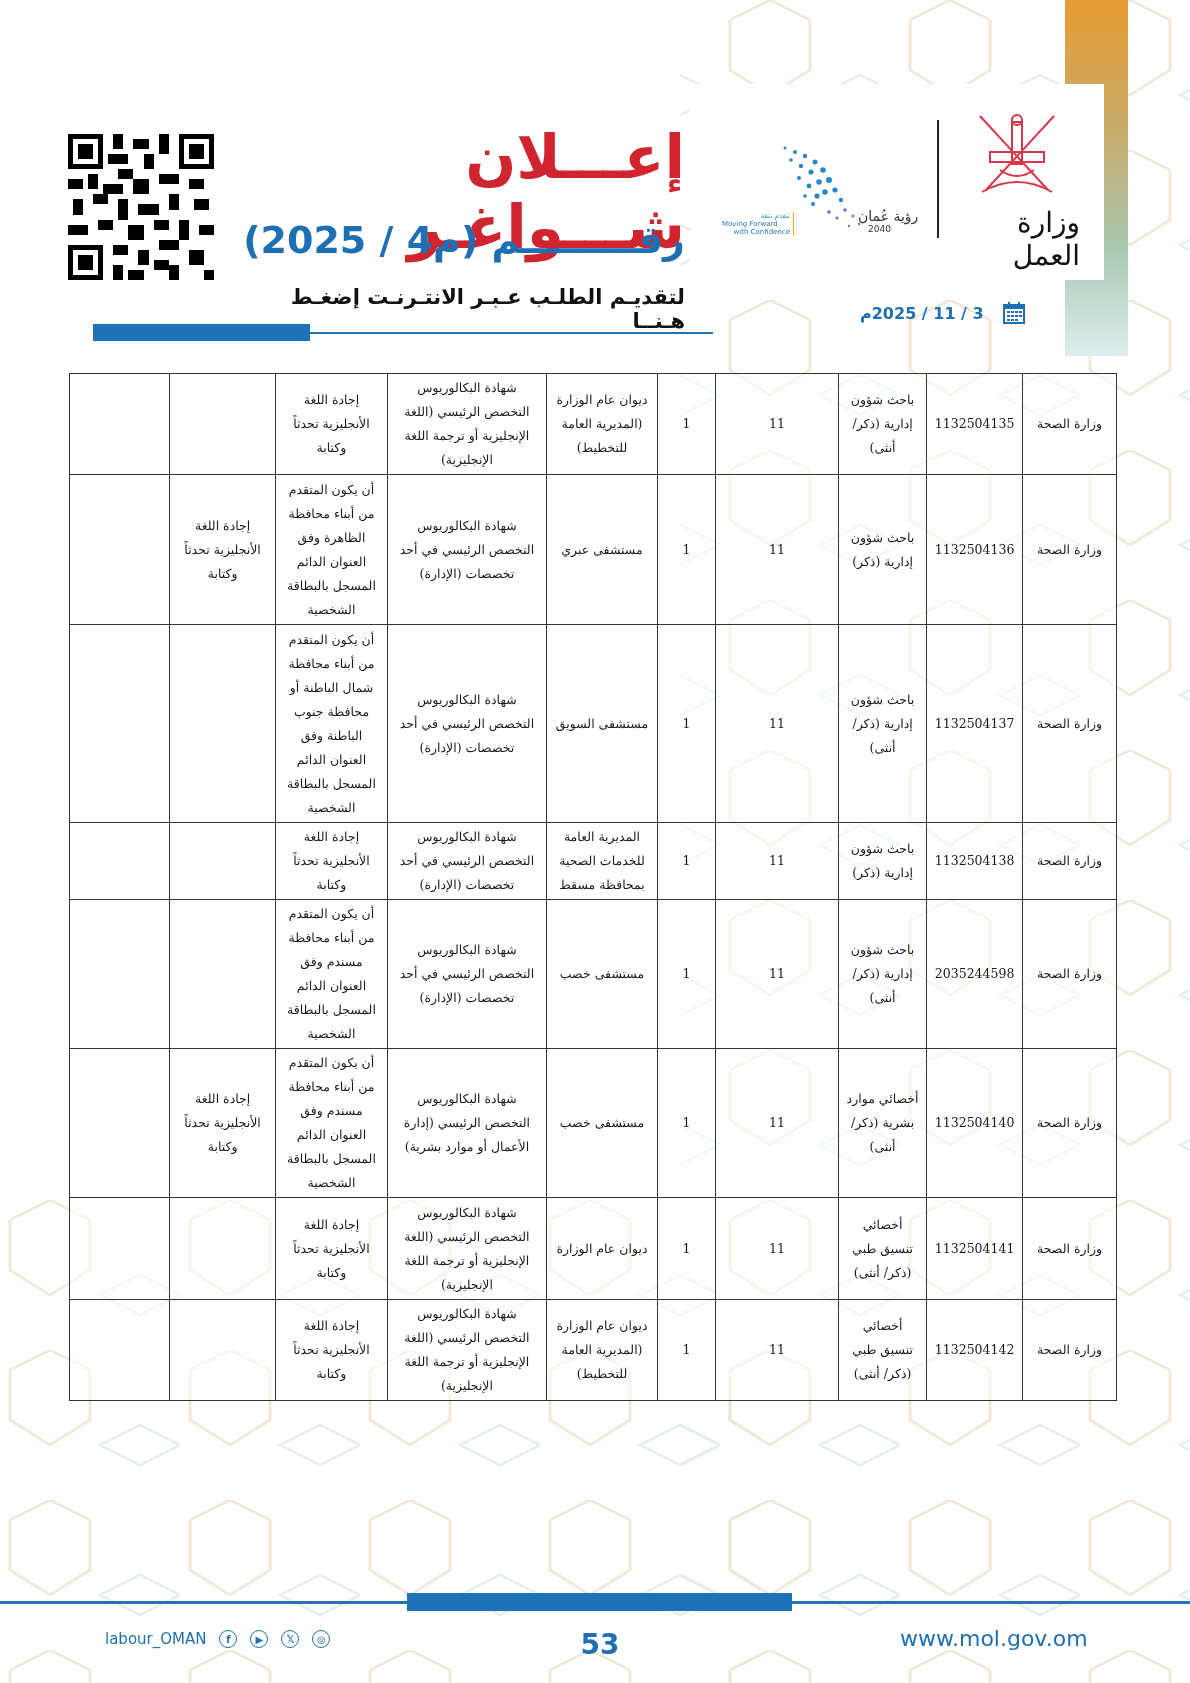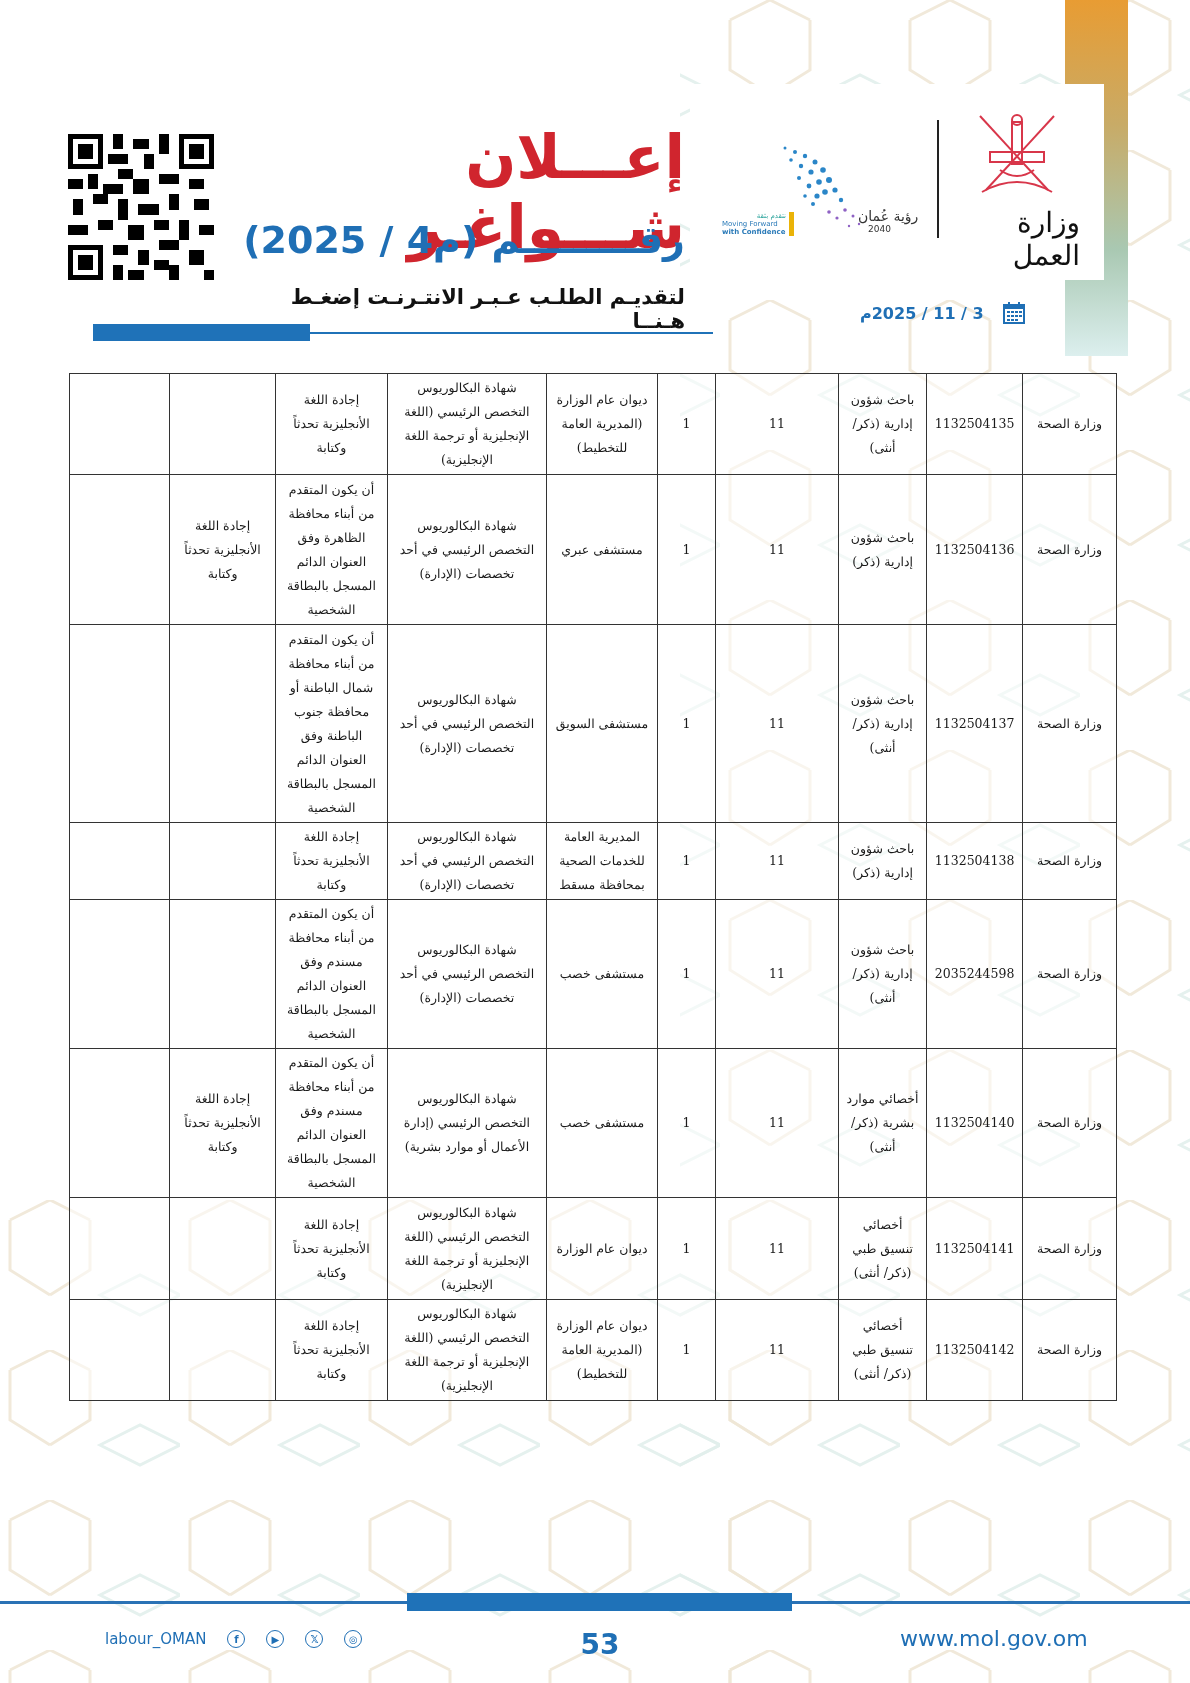--- a/index.html
+++ b/index.html
@@ -23,24 +23,24 @@
     font-family: "DejaVu Serif", serif; font-size: 28px; color: #111; z-index: 3; direction: rtl;
   }
   .v-divider { position: absolute; left: 937px; top: 120px; width: 2px; height: 118px; background: #222; z-index: 3; }
   .vision-logo { position: absolute; left: 765px; top: 138px; width: 150px; height: 100px; z-index: 3; }
   .vision-text {
     position: absolute; left: 840px; top: 208px; font-size: 14px; color: #333; z-index: 4; direction: rtl; margin-left: 18px;
   }
   .vision-year { position: absolute; left: 868px; top: 224px; font-size: 9px; color: #333; z-index: 4; }
   .tagline {
     position: absolute; left: 722px; top: 212px; width: 72px; font-size: 7px; line-height: 8px;
-    color: #2a7ab8; text-align: left; border-right: 5px solid #eab308; padding-right: 3px; z-index: 4;
+    color: #2a7ab8; text-align: left; border-right: 1px solid #eab308; padding-right: 3px; z-index: 4;
   }
   .tagline .ar { color: #2aa39b; direction: rtl; text-align: right; }
-  .tagline .b { font-weight: bold; }
+  .tagline .b { font-weight: normal; text-align: right; }
   .qr { position: absolute; left: 68px; top: 134px; width: 146px; height: 146px; z-index: 3; }
   .title-main {
     position: absolute; left: 230px; top: 122px; width: 455px; text-align: right;
     font-family: "DejaVu Sans", sans-serif; font-weight: bold; font-size: 60px; color: #d0252e;
     direction: rtl; z-index: 3; letter-spacing: 2px;
   }
   .title-sub {
     position: absolute; left: 230px; top: 218px; width: 455px; text-align: right;
     font-weight: bold; font-size: 38px; color: #1f6fb5; direction: rtl; z-index: 3;
   }
@@ -78,21 +78,21 @@
   .footer-line-thin { position: absolute; left: 0; top: 1601px; width: 1190px; height: 3px; background: #2a72b5; z-index: 3; }
   .footer-line-thick { position: absolute; left: 407px; top: 1593px; width: 385px; height: 18px; background: #1f72b8; z-index: 4; }
   .page-number {
     position: absolute; left: 570px; top: 1628px; width: 60px; text-align: center;
     font-size: 28px; font-weight: bold; color: #1f6fb5; z-index: 4;
   }
   .website {
     position: absolute; left: 900px; top: 1626px; font-size: 22px; color: #1f6fb5; z-index: 4; cursor: pointer;
   }
   .social {
-    position: absolute; left: 105px; top: 1630px; display: flex; align-items: center; gap: 16px;
+    position: absolute; left: 105px; top: 1630px; display: flex; align-items: center; gap: 8px;
     font-size: 15px; color: #1f6fb5; z-index: 4;
   }
   .soc-icon {
     width: 18px; height: 18px; border: 1.5px solid #1f6fb5; border-radius: 50%;
     display: inline-flex; align-items: center; justify-content: center; font-size: 10px; font-weight: bold;
     color: #1f6fb5; margin-left: 5px; cursor: pointer;
   }
 </style>
 </head>
 <body>

